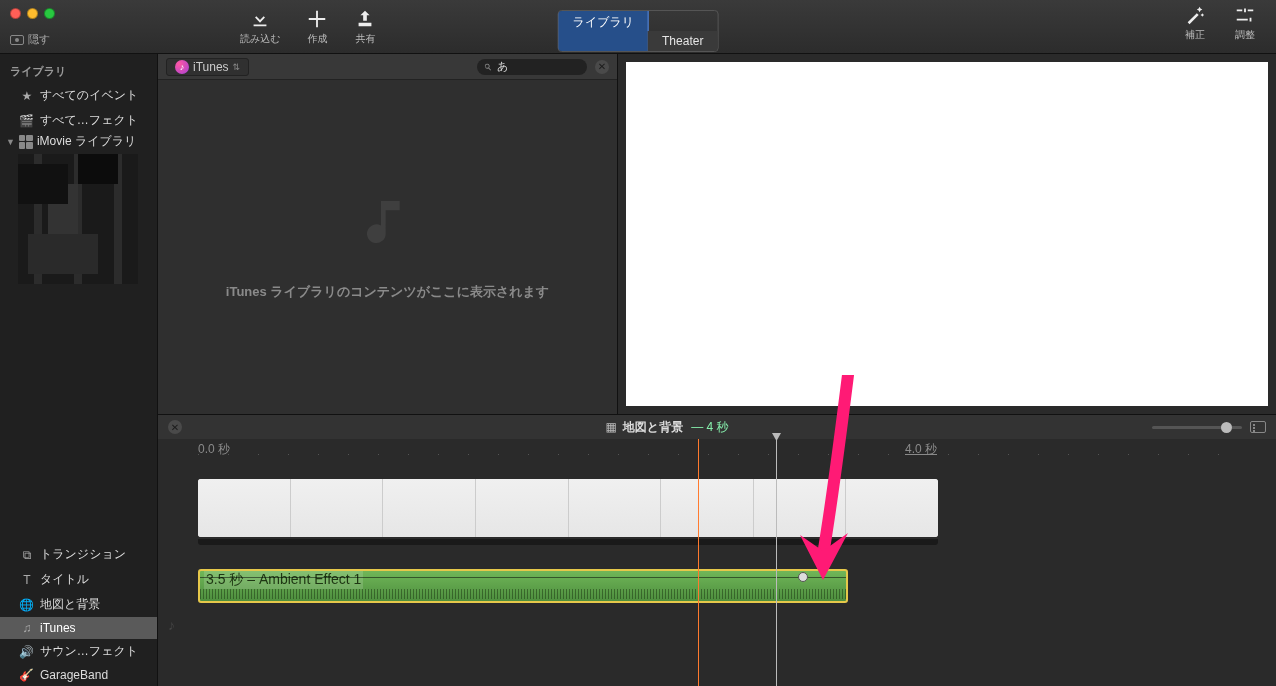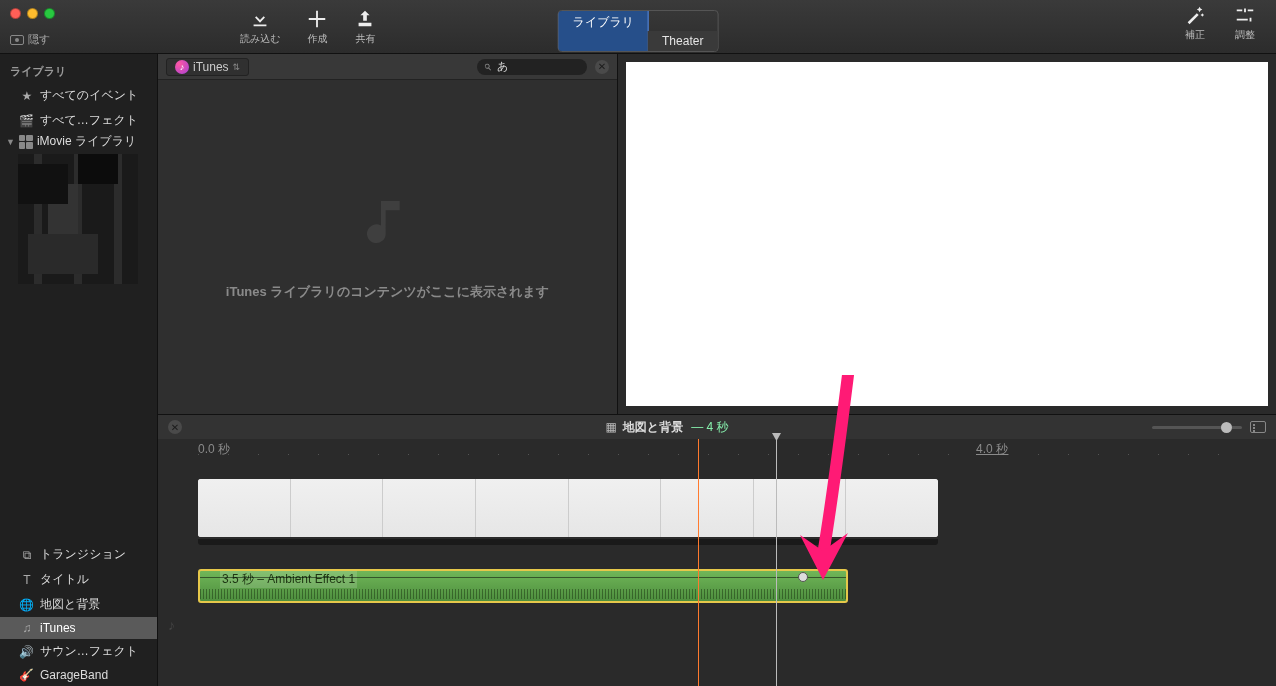--- a/index.html
+++ b/index.html
@@ -77,29 +77,29 @@
   .proj-dur { color: #86efac; }
   .zoom { display: flex; align-items: center; gap: 6px; }
   .zoom-track { width: 90px; height: 3px; background: #555; border-radius: 2px; position: relative; }
   .zoom-knob { position: absolute; right: 10px; top: -4px; width: 11px; height: 11px; border-radius: 50%; background: #bbb; }
   .clips-icon { width: 16px; height: 12px; border: 1px solid #888; border-radius: 2px; position: relative; }
   .clips-icon::before,.clips-icon::after { content:''; position:absolute; background:#888; }
   .clips-icon::before { left:2px; top:2px; width:2px; height:2px; box-shadow: 0 3px #888, 0 6px #888; }
   .ruler { height: 20px; position: relative; margin: 0 40px; color: #8a8a8a; font-size: 12px; }
   .ruler span { position: absolute; top: 2px; }
   .tick0 { left: 0; }
-  .tick4 { left: 778px; text-decoration: underline; }
+  .tick4 { left: 707px; text-decoration: underline; }
   .ruler::before { content:''; position:absolute; left:0; right:0; bottom:4px; height:1px; background: repeating-linear-gradient(90deg,#555 0 1px,transparent 1px 30px); }
   .tracks { position: relative; margin: 0 40px; height: 200px; }
   .video-track { position: absolute; top: 20px; left: 0; width: 740px; height: 58px; background: #e5e5e5; border-radius: 3px; overflow: hidden; display: flex; }
   .video-track .frame { flex: 1; border-right: 1px solid #ccc; background: linear-gradient(#f0f0f0,#e6e6e6); }
   .video-track .frame:last-child { border: none; }
   .video-shadow { position:absolute; top:80px; left:0; width:740px; height:6px; background:#1a1a1a; border-radius:0 0 3px 3px; }
   .audio-clip { position: absolute; top: 110px; left: 0; width: 650px; height: 34px; background: linear-gradient(#70b658,#4d8e3e); border: 2px solid #e6c84a; border-radius: 3px; overflow: hidden; }
-  .audio-label { position: absolute; top: 0; left: 20px; font-size: 12px; color: #1e3613; background: rgba(255,255,255,0.15); padding: 0 2px; }
+  .audio-label { position: absolute; top: 0; left: 4px; font-size: 14px; color: #1e3613; background: rgba(255,255,255,0.15); padding: 0 2px; }
   .wave { position: absolute; bottom: 2px; left: 0; right: 0; height: 10px; background: repeating-linear-gradient(90deg, rgba(30,60,20,0.6) 0 1px, transparent 1px 3px); opacity: 0.9; }
   .fade-line { position:absolute; top:6px; left:0; right:0; height:1px; background: rgba(0,0,0,0.5); }
   .fade-circle { position: absolute; top: 1px; right: 38px; width: 10px; height: 10px; border-radius: 50%; background: #ddd; border: 1px solid #555; }
   .playhead { position: absolute; top: -20px; bottom: -50px; width: 1px; background: #bbb; left: 578px; }
   .playhead::before { content:''; position:absolute; top:-6px; left:-4px; width:9px; height:8px; background:#bbb; clip-path: polygon(0 0,100% 0,50% 100%); }
   .orange-line { position: absolute; top: -20px; bottom: -50px; width: 1px; background: #ff7a2e; left: 500px; }
   .ghost-note { position: absolute; left: -30px; top: 158px; color: #454545; font-size: 14px; }
 
   
   .arrow-annot { position: absolute; pointer-events: none; z-index: 50; }

